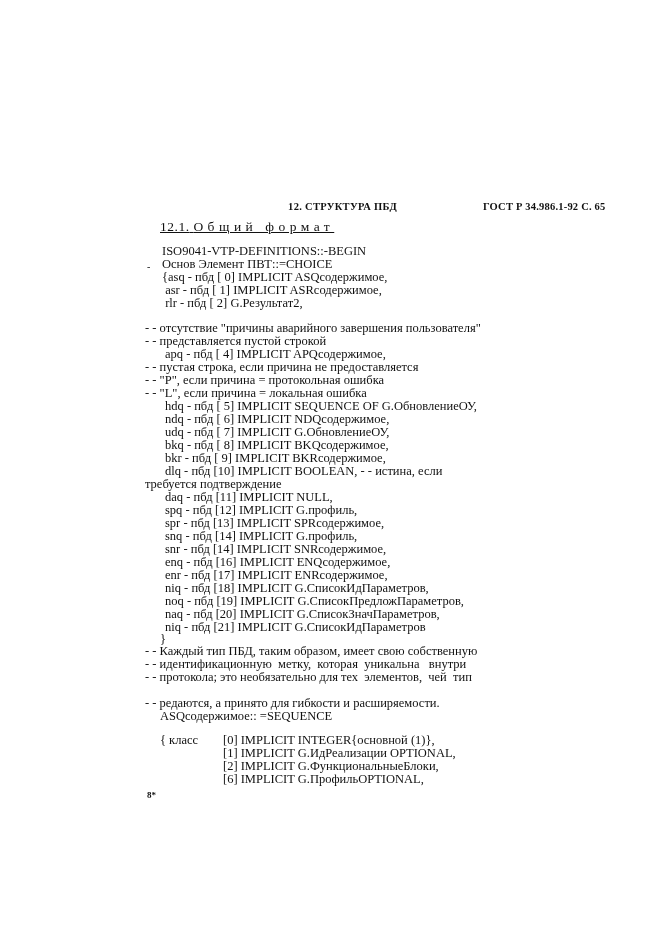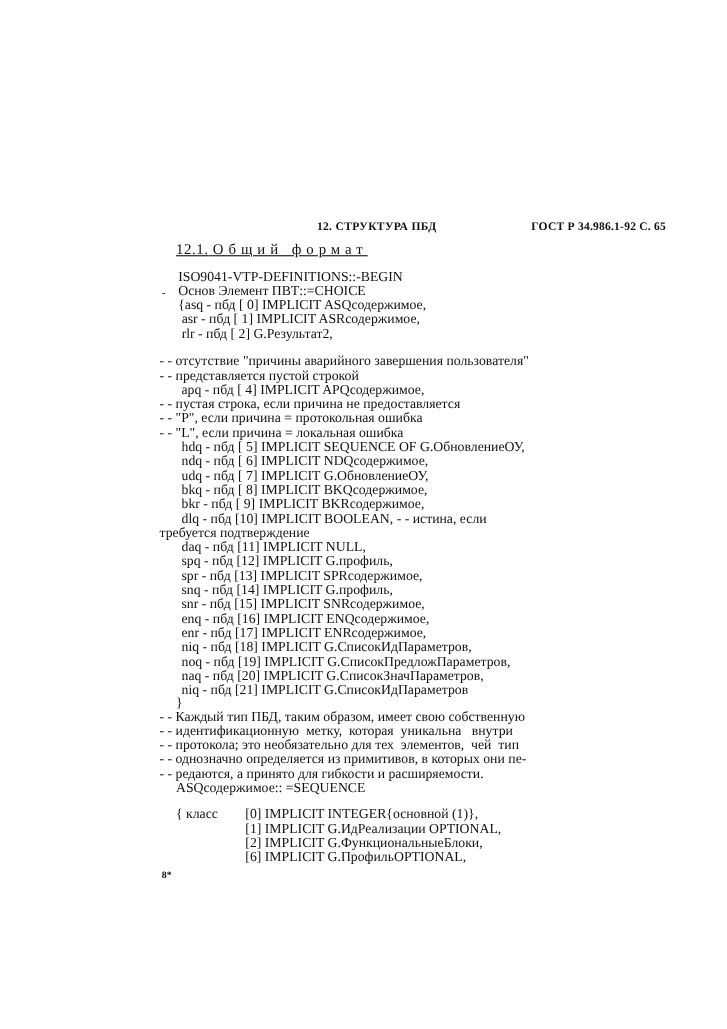--- a/index.html
+++ b/index.html
@@ -42,32 +42,31 @@
   <div class="line" style="left:165px;top:413px">ndq - пбд [ 6] IMPLICIT NDQсодержимое,</div>
   <div class="line" style="left:165px;top:426px">udq - пбд [ 7] IMPLICIT G.ОбновлениеОУ,</div>
   <div class="line" style="left:165px;top:439px">bkq - пбд [ 8] IMPLICIT BKQсодержимое,</div>
   <div class="line" style="left:165px;top:452px">bkr - пбд [ 9] IMPLICIT BKRсодержимое,</div>
   <div class="line" style="left:165px;top:465px">dlq - пбд [10] IMPLICIT BOOLEAN, - - истина, если</div>
   <div class="line" style="left:145px;top:478px">требуется подтверждение</div>
   <div class="line" style="left:165px;top:491px">daq - пбд [11] IMPLICIT NULL,</div>
   <div class="line" style="left:165px;top:504px">spq - пбд [12] IMPLICIT G.профиль,</div>
   <div class="line" style="left:165px;top:517px">spr - пбд [13] IMPLICIT SPRсодержимое,</div>
   <div class="line" style="left:165px;top:530px">snq - пбд [14] IMPLICIT G.профиль,</div>
-  <div class="line" style="left:165px;top:543px">snr - пбд [15] IMPLICIT SNRсодержимое,</div>
+  <div class="line" style="left:165px;top:543px">snr - пбд [14] IMPLICIT SNRсодержимое,</div>
   <div class="line" style="left:165px;top:556px">enq - пбд [16] IMPLICIT ENQсодержимое,</div>
   <div class="line" style="left:165px;top:569px">enr - пбд [17] IMPLICIT ENRсодержимое,</div>
   <div class="line" style="left:165px;top:582px">niq - пбд [18] IMPLICIT G.СписокИдПараметров,</div>
   <div class="line" style="left:165px;top:595px">noq - пбд [19] IMPLICIT G.СписокПредложПараметров,</div>
   <div class="line" style="left:165px;top:608px">naq - пбд [20] IMPLICIT G.СписокЗначПараметров,</div>
   <div class="line" style="left:165px;top:621px">niq - пбд [21] IMPLICIT G.СписокИдПараметров</div>
   <div class="line" style="left:160px;top:633px">}</div>
   <div class="line" style="left:145px;top:645px">- - Каждый тип ПБД, таким образом, имеет свою собственную</div>
   <div class="line" style="left:145px;top:658px">- - идентификационную  метку,  которая  уникальна   внутри</div>
   <div class="line" style="left:145px;top:671px">- - протокола; это необязательно для тех  элементов,  чей  тип</div>
-  <div class="line" style="left:145px;top:684px">- - однозначно определяется из примитивов, в которых они пе-</div>
   <div class="line" style="left:145px;top:697px">- - редаются, а принято для гибкости и расширяемости.</div>
   <div class="line" style="left:160px;top:710px">ASQсодержимое:: =SEQUENCE</div>
 
   <div class="line" style="left:160px;top:734px">{ класс</div>
   <div class="line" style="left:223px;top:734px">[0] IMPLICIT INTEGER{основной (1)},</div>
   <div class="line" style="left:223px;top:747px">[1] IMPLICIT G.ИдРеализации OPTIONAL,</div>
   <div class="line" style="left:223px;top:760px">[2] IMPLICIT G.ФункциональныеБлоки,</div>
   <div class="line" style="left:223px;top:773px">[6] IMPLICIT G.ПрофильOPTIONAL,</div>
 
   <div class="foot" style="top:790px">8*</div>

